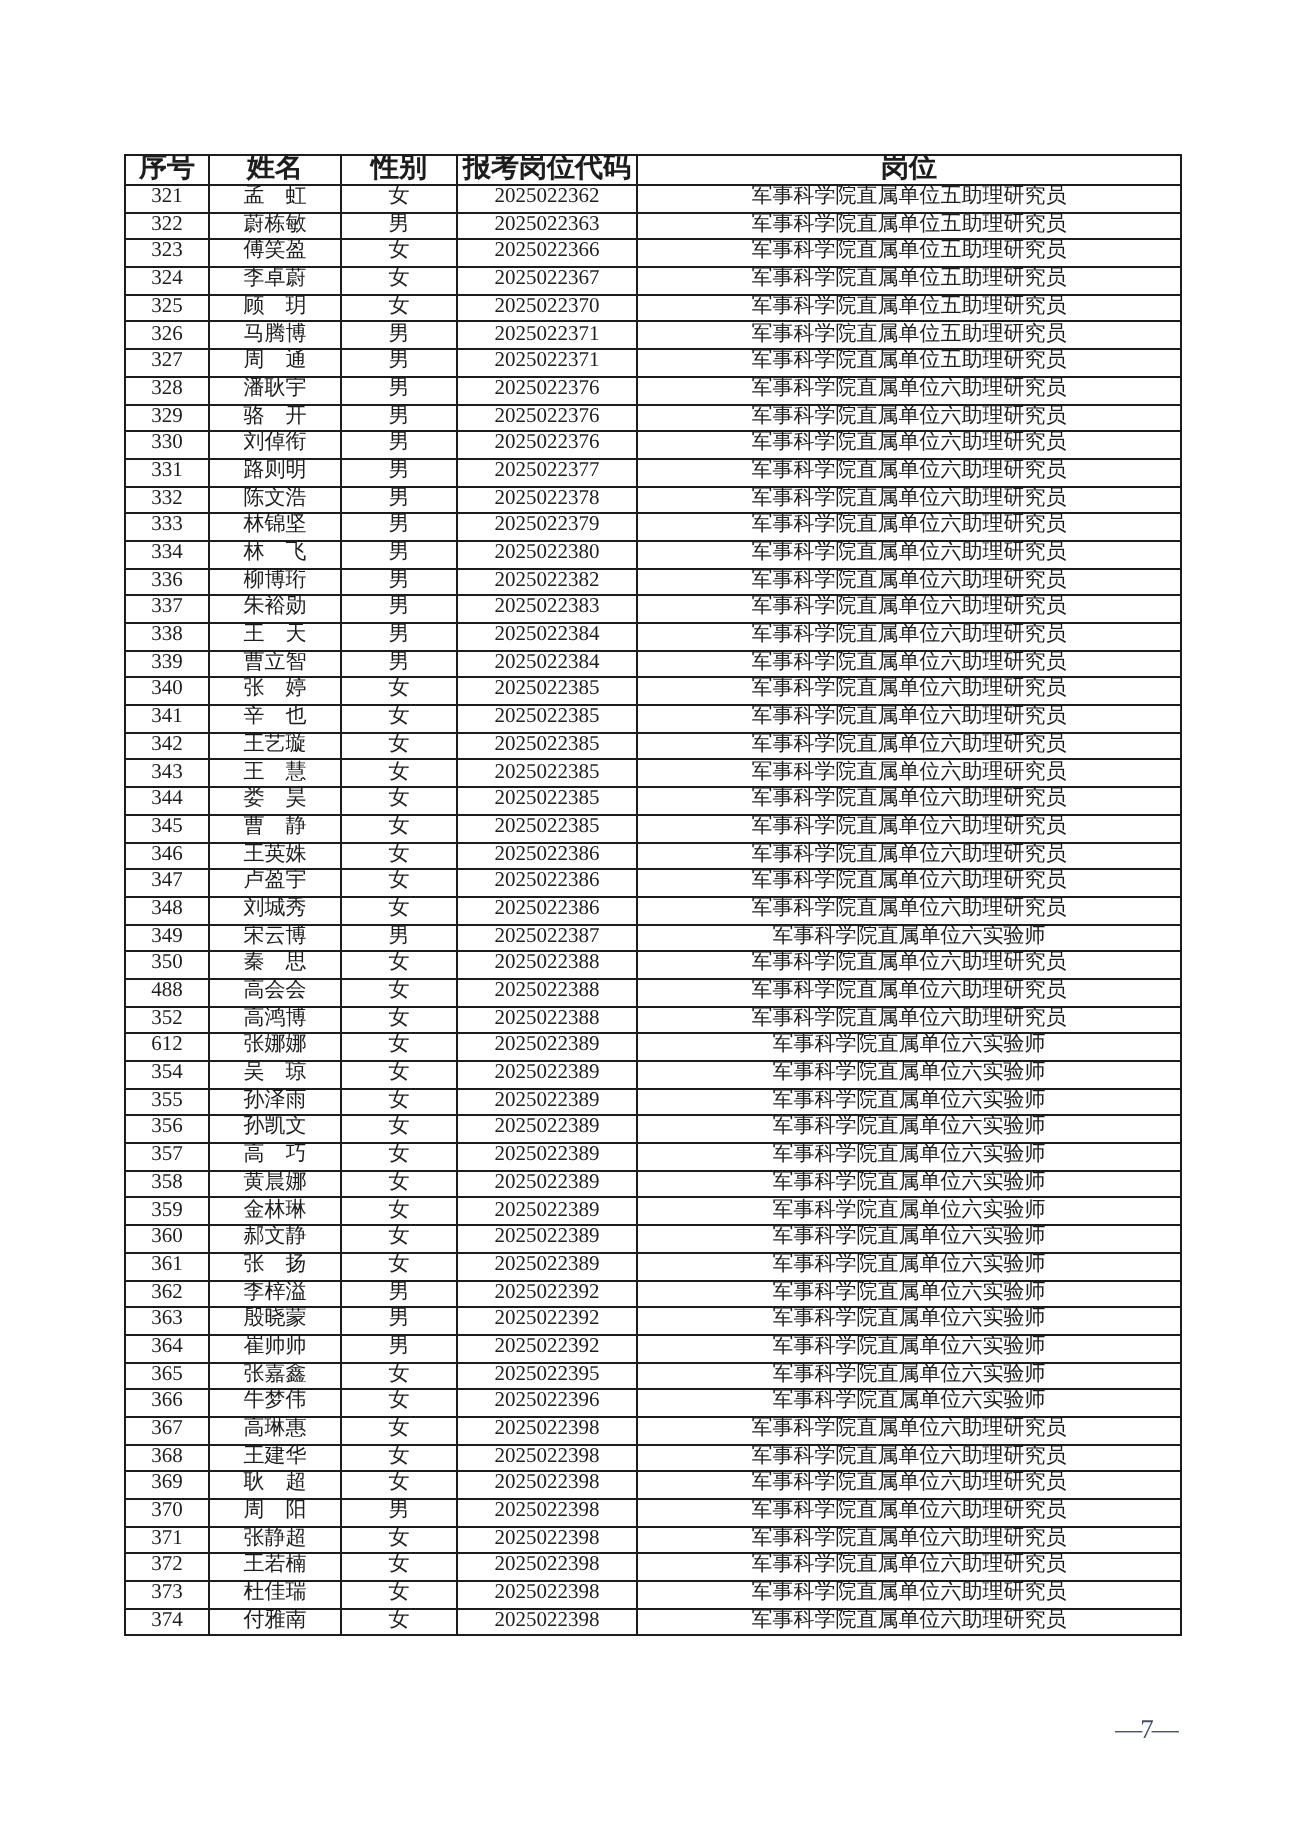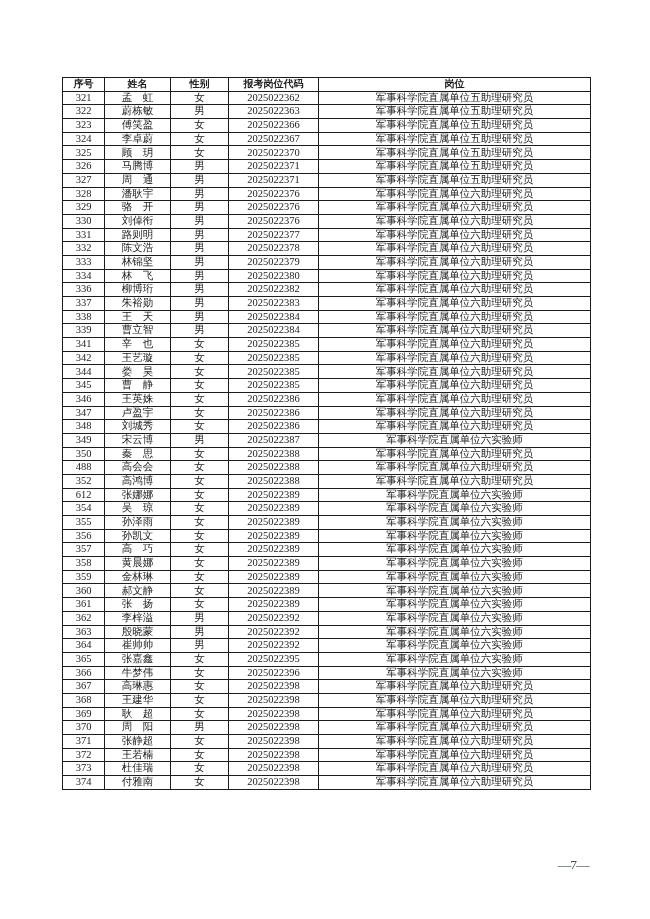--- a/index.html
+++ b/index.html
@@ -36,21 +36,21 @@
     text-align: center;
     vertical-align: middle;
     font-size: 10.5px;
     line-height: 1;
     white-space: nowrap;
     overflow: hidden;
     color: #1d1d1d;
   }
   table.roster th {
     font-weight: bold;
-    font-size: 10px;
+    font-size: 14px;
   }
   col.c-index { width: 42px; }
   col.c-name  { width: 66px; }
   col.c-sex   { width: 58px; }
   col.c-code  { width: 90px; }
   col.c-post  { width: 272px; }
   .page-number {
     position: absolute;
     top: 857px;
     left: 550px;
@@ -204,29 +204,43 @@
           <td>军事科学院直属单位六助理研究员</td>
         </tr>
         <tr>
           <td>339</td>
           <td>曹立智</td>
           <td>男</td>
           <td>2025022384</td>
           <td>军事科学院直属单位六助理研究员</td>
         </tr>
         <tr>
+          <td>340</td>
+          <td>张　婷</td>
+          <td>女</td>
+          <td>2025022385</td>
+          <td>军事科学院直属单位六助理研究员</td>
+        </tr>
+        <tr>
           <td>341</td>
           <td>辛　也</td>
           <td>女</td>
           <td>2025022385</td>
           <td>军事科学院直属单位六助理研究员</td>
         </tr>
         <tr>
           <td>342</td>
           <td>王艺璇</td>
+          <td>女</td>
+          <td>2025022385</td>
+          <td>军事科学院直属单位六助理研究员</td>
+        </tr>
+        <tr>
+          <td>343</td>
+          <td>王　慧</td>
           <td>女</td>
           <td>2025022385</td>
           <td>军事科学院直属单位六助理研究员</td>
         </tr>
         <tr>
           <td>344</td>
           <td>娄　昊</td>
           <td>女</td>
           <td>2025022385</td>
           <td>军事科学院直属单位六助理研究员</td>

